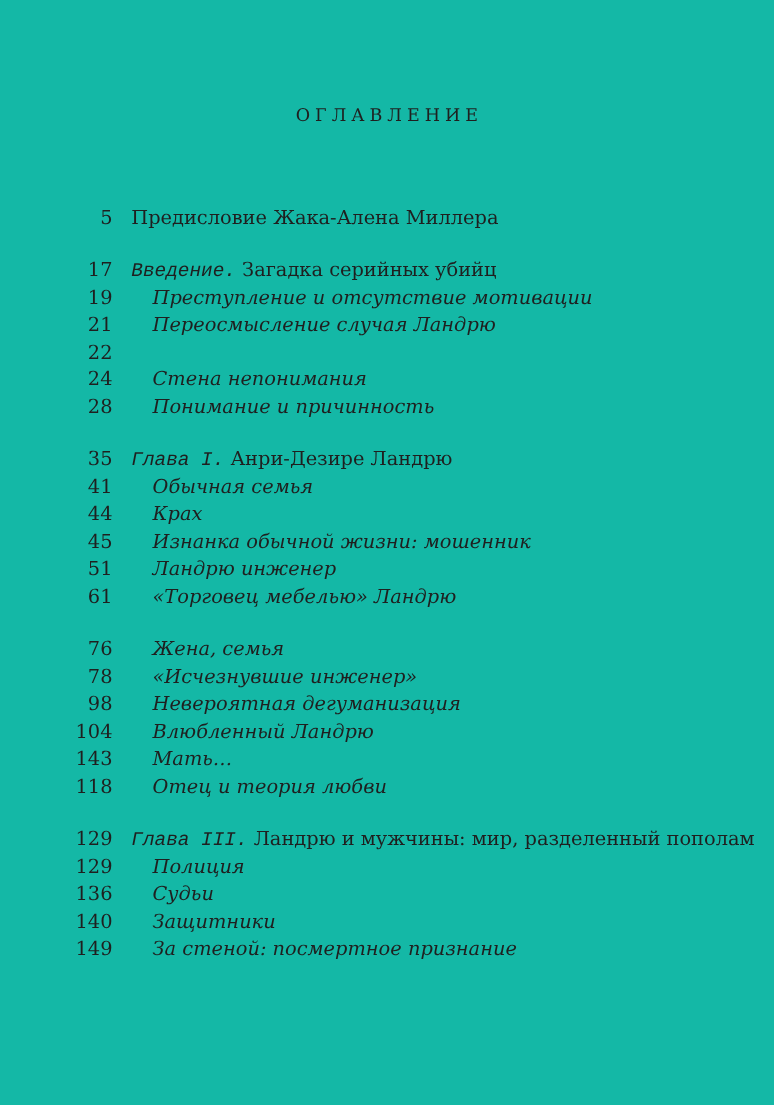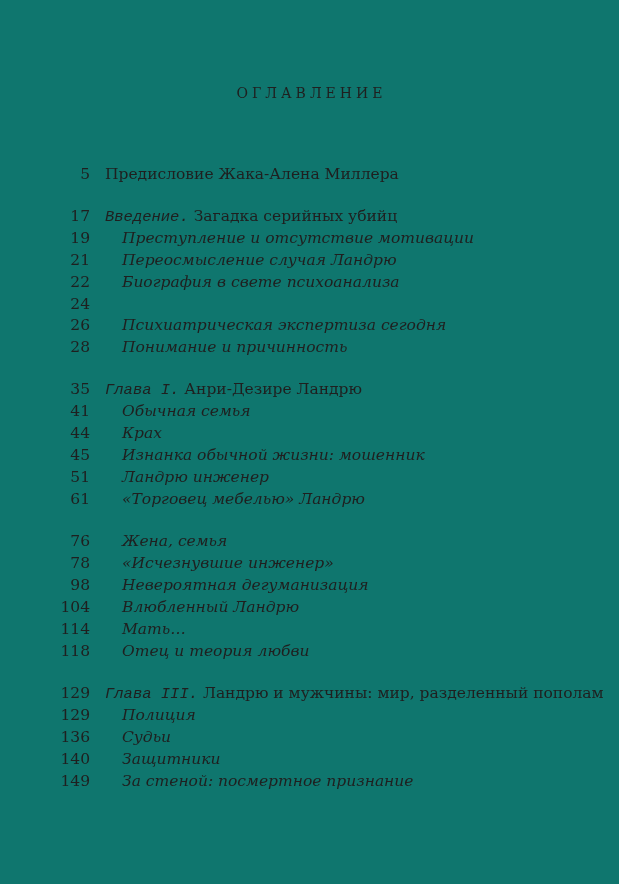--- a/index.html
+++ b/index.html
@@ -6,21 +6,21 @@
   body {
     width: 619px; height: 884px;
     background: #ffffff;
     font-family: "DejaVu Serif", serif;
     color: #1f1f1f;
   }
   .page {
     position: relative;
     width: 619px; height: 884px;
     overflow: hidden;
-    background: #0f766e;
+    background: #14b8a6;
   }
   .toc-title {
     margin: 0;
     padding-top: 84px;
     text-align: center;
     font-size: 14px;
     font-weight: 400;
     letter-spacing: 4px;
     line-height: 18px;
     text-indent: 4px; 
@@ -76,28 +76,24 @@
         <div class="toc-row indent">
     <span class="toc-page-num">19</span>
     <span class="toc-label"><span class="toc-italic"></span><span class="toc-plain">Преступление и отсутствие мотивации</span></span>
   </div>
         <div class="toc-row indent">
     <span class="toc-page-num">21</span>
     <span class="toc-label"><span class="toc-italic"></span><span class="toc-plain">Переосмысление случая Ландрю</span></span>
   </div>
         <div class="toc-row indent">
     <span class="toc-page-num">22</span>
-    <span class="toc-label"><span class="toc-italic"></span><span class="toc-plain">Биография в свете психоанализа</span></span>
   </div>
         <div class="toc-row indent">
     <span class="toc-page-num">24</span>
-  </div>
-        <div class="toc-row indent">
-    <span class="toc-page-num">26</span>
-    <span class="toc-label"><span class="toc-italic"></span><span class="toc-plain">Психиатрическая экспертиза сегодня</span></span>
+    <span class="toc-label"><span class="toc-italic"></span><span class="toc-plain">Стена непонимания</span></span>
   </div>
         <div class="toc-row indent">
     <span class="toc-page-num">28</span>
     <span class="toc-label"><span class="toc-italic"></span><span class="toc-plain">Понимание и причинность</span></span>
   </div>
       </div>
       <div class="toc-section">
         <div class="toc-row">
     <span class="toc-page-num">35</span>
     <span class="toc-label"><span class="toc-italic">Глава I.</span><span class="toc-plain"> Анри-Дезире Ландрю</span></span>
@@ -134,21 +130,21 @@
   </div>
         <div class="toc-row indent">
     <span class="toc-page-num">98</span>
     <span class="toc-label"><span class="toc-italic"></span><span class="toc-plain">Невероятная дегуманизация</span></span>
   </div>
         <div class="toc-row indent">
     <span class="toc-page-num">104</span>
     <span class="toc-label"><span class="toc-italic"></span><span class="toc-plain">Влюбленный Ландрю</span></span>
   </div>
         <div class="toc-row indent">
-    <span class="toc-page-num">114</span>
+    <span class="toc-page-num">143</span>
     <span class="toc-label"><span class="toc-italic"></span><span class="toc-plain">Мать…</span></span>
   </div>
         <div class="toc-row indent">
     <span class="toc-page-num">118</span>
     <span class="toc-label"><span class="toc-italic"></span><span class="toc-plain">Отец и теория любви</span></span>
   </div>
       </div>
       <div class="toc-section">
         <div class="toc-row">
     <span class="toc-page-num">129</span>

